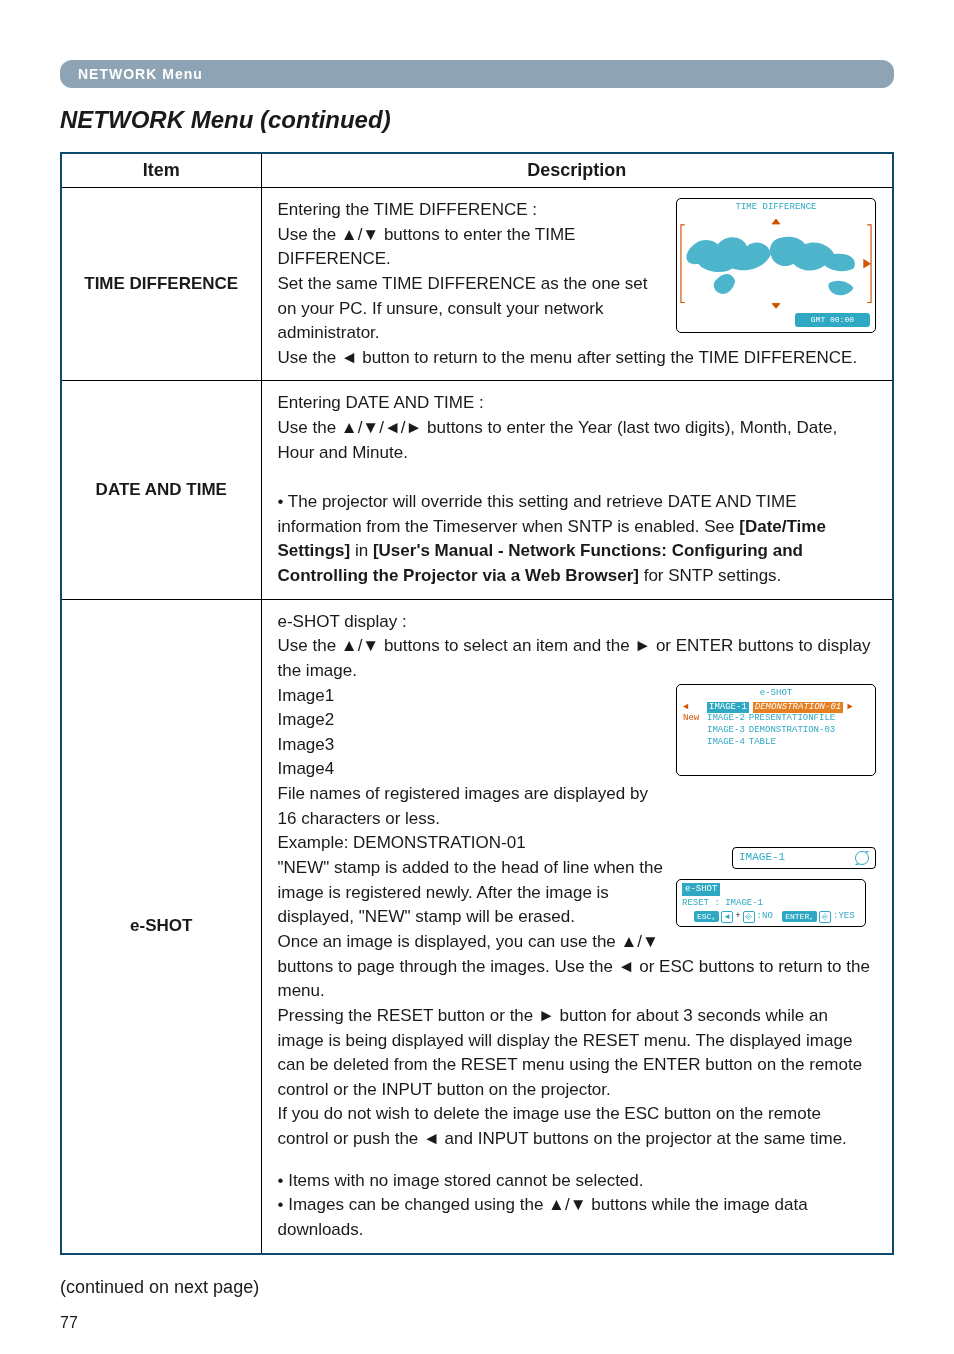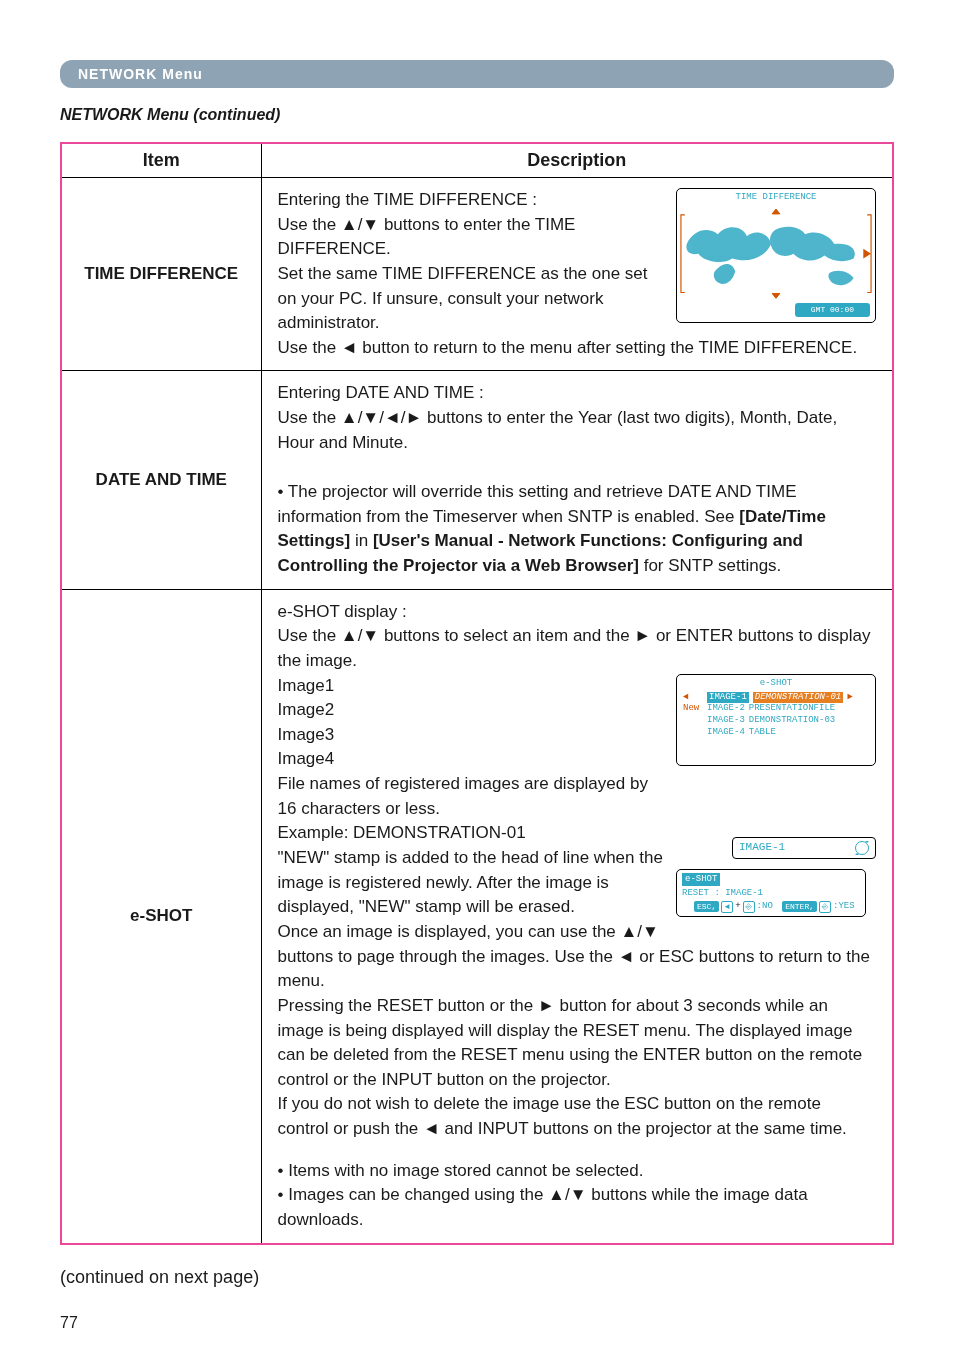--- a/index.html
+++ b/index.html
@@ -27,27 +27,27 @@
     color:#fff;
     font-weight:bold;
     letter-spacing:1px;
     font-size:14px;
     padding:6px 18px;
     margin-bottom:18px;
   }
   .section-title{
     font-weight:bold;
     font-style:italic;
-    font-size:16px;
+    font-size:24px;
     margin-bottom:18px;
   }
   table.main{
     width:100%;
     border-collapse:collapse;
-    border:2px solid #ec4899;
+    border:2px solid #0c4a6e;
     table-layout:fixed;
   }
   table.main th{
     border:1px solid #000;
     padding:6px;
     font-weight:bold;
     font-size:18px;
     text-align:center;
   }
   table.main td{

